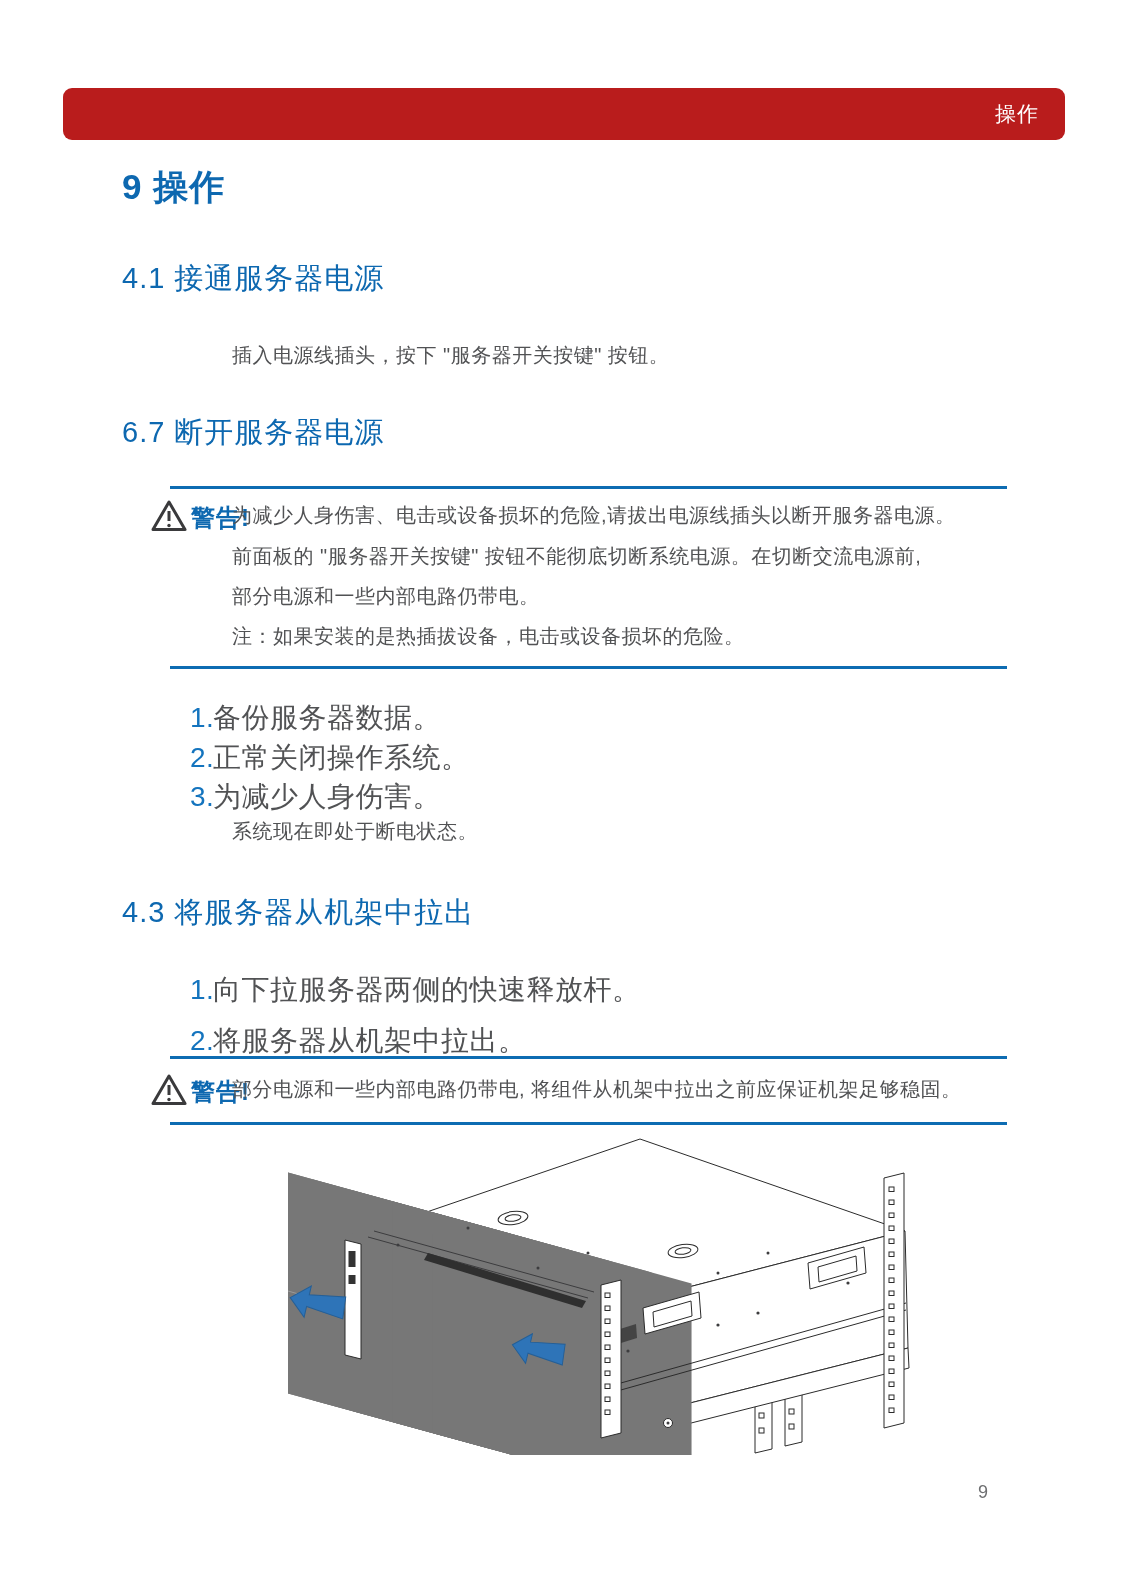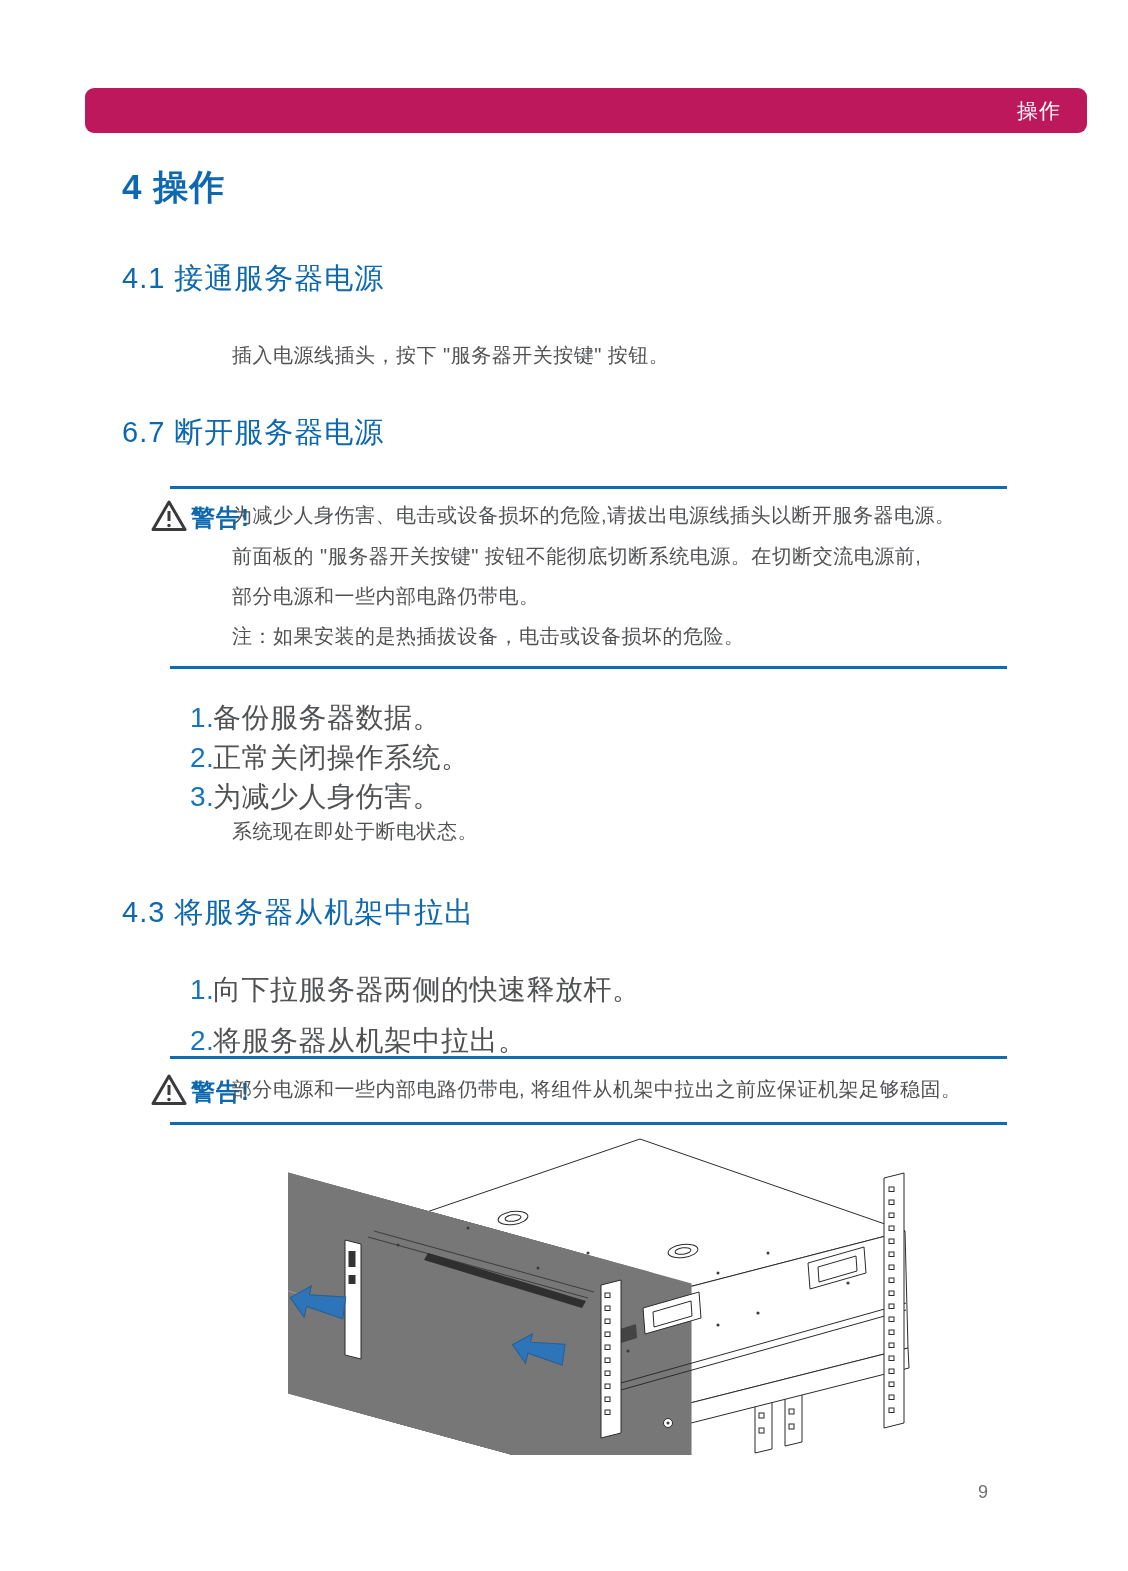--- a/index.html
+++ b/index.html
@@ -1,40 +1,40 @@
 <!DOCTYPE html>
 <html><head>
 <meta charset="utf-8">
 <style>
   html,body{margin:0;padding:0;background:#ffffff;}
   body{width:1128px;height:1571px;position:relative;font-family:"Liberation Sans",sans-serif;color:#515254;}
   .abs{position:absolute;}
   .nowrap{white-space:nowrap;}
-  .header-bar{left:63px;top:88px;width:1002px;height:45px;background:#be185d;border-radius:9px;
-    display:flex;align-items:center;justify-content:flex-end;box-sizing:border-box;padding-right:26px;margin-left:22px;}
+  .header-bar{left:63px;top:88px;width:1002px;height:52px;background:#b91c1c;border-radius:9px;
+    display:flex;align-items:center;justify-content:flex-end;box-sizing:border-box;padding-right:26px;}
   .header-bar span{color:#ffffff;font-size:21px;letter-spacing:1px;}
   .h1{left:122px;top:164px;font-size:35px;font-weight:bold;color:#0D68B0;letter-spacing:1px;}
   .h2{left:122px;font-size:29px;font-weight:normal;color:#0D68B0;letter-spacing:1px;}
   .body-text{font-size:20px;color:#515254;letter-spacing:0.5px;}
   .rule{left:170px;width:837px;height:3px;background:#0D6CB2;}
   .warn-label{font-size:24px;font-weight:bold;color:#0D68B0;letter-spacing:1px;}
   .step{font-size:28px;letter-spacing:0.5px;}
   .step .num{display:inline-block;width:23px;color:#1474BE;}
   .step .txt{color:#515254;}
   .page-num{left:978px;top:1482px;font-size:18px;color:#6D6E70;}
   svg{display:block;}
 </style>
 </head>
 <body>
 
 <div class="abs header-bar">
   <span>操作</span>
 </div>
 
-<div class="abs h1">4 操作</div>
+<div class="abs h1">9 操作</div>
 
 <div class="abs h2" style="top:259px">4.1 接通服务器电源</div>
 <div class="abs body-text nowrap" style="left:232px;top:342px">插入电源线插头，按下 "服务器开关按键" 按钮。</div>
 
 <div class="abs h2" style="top:413px">6.7 断开服务器电源</div>
 
 <div class="abs rule" style="top:486px"></div>
 
 <svg class="abs" style="left:151px;top:499px" width="36" height="33" viewBox="0 0 36 33">
   <path d="M18,3 L34,30.5 L2,30.5 Z" fill="none" stroke="#3a3a3c" stroke-width="3" stroke-linejoin="round"></path>

